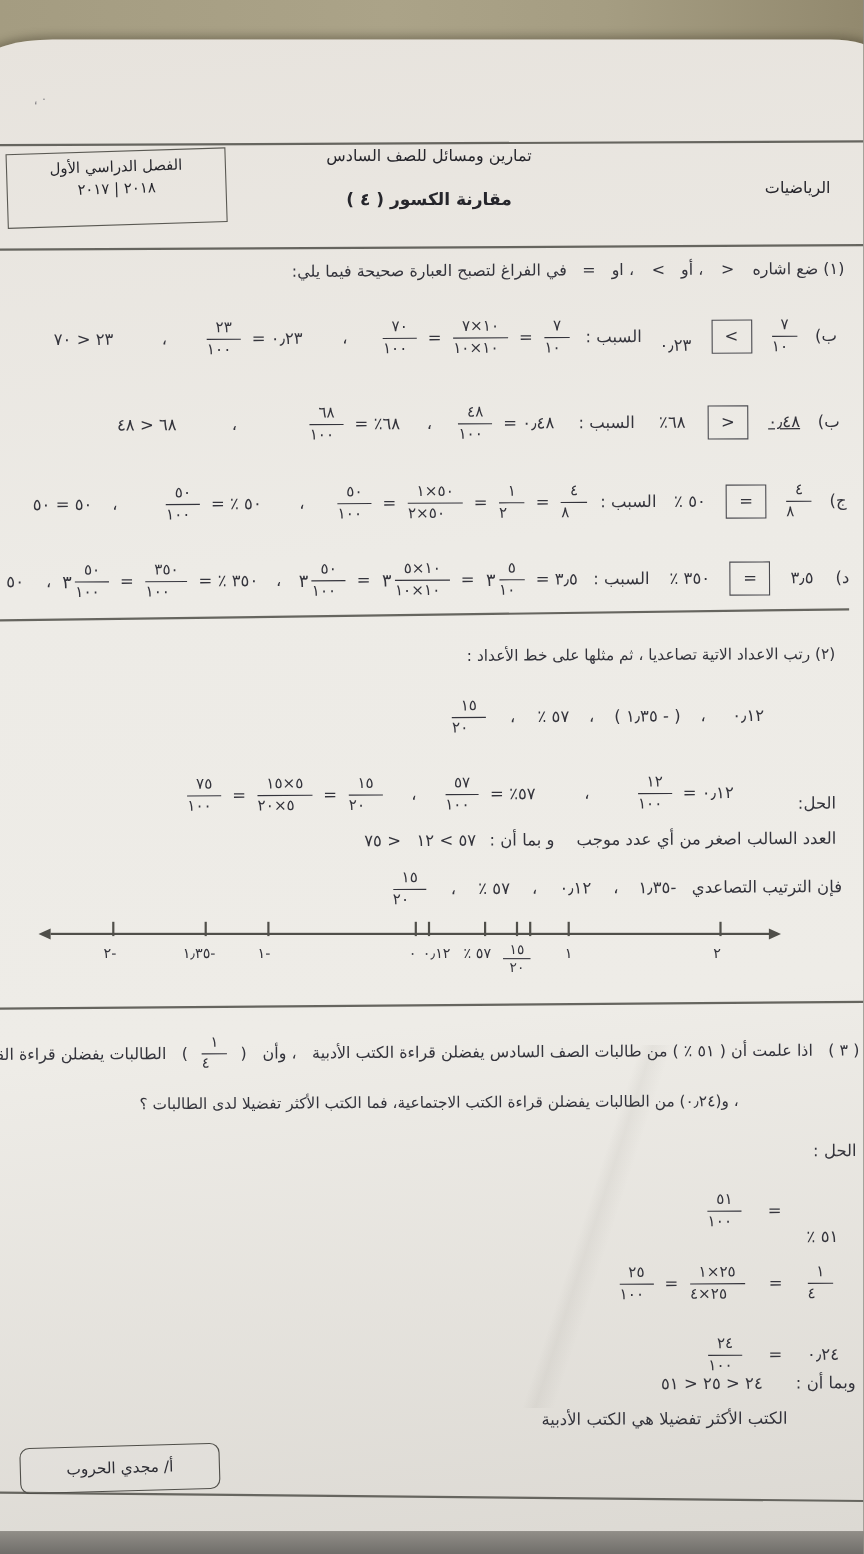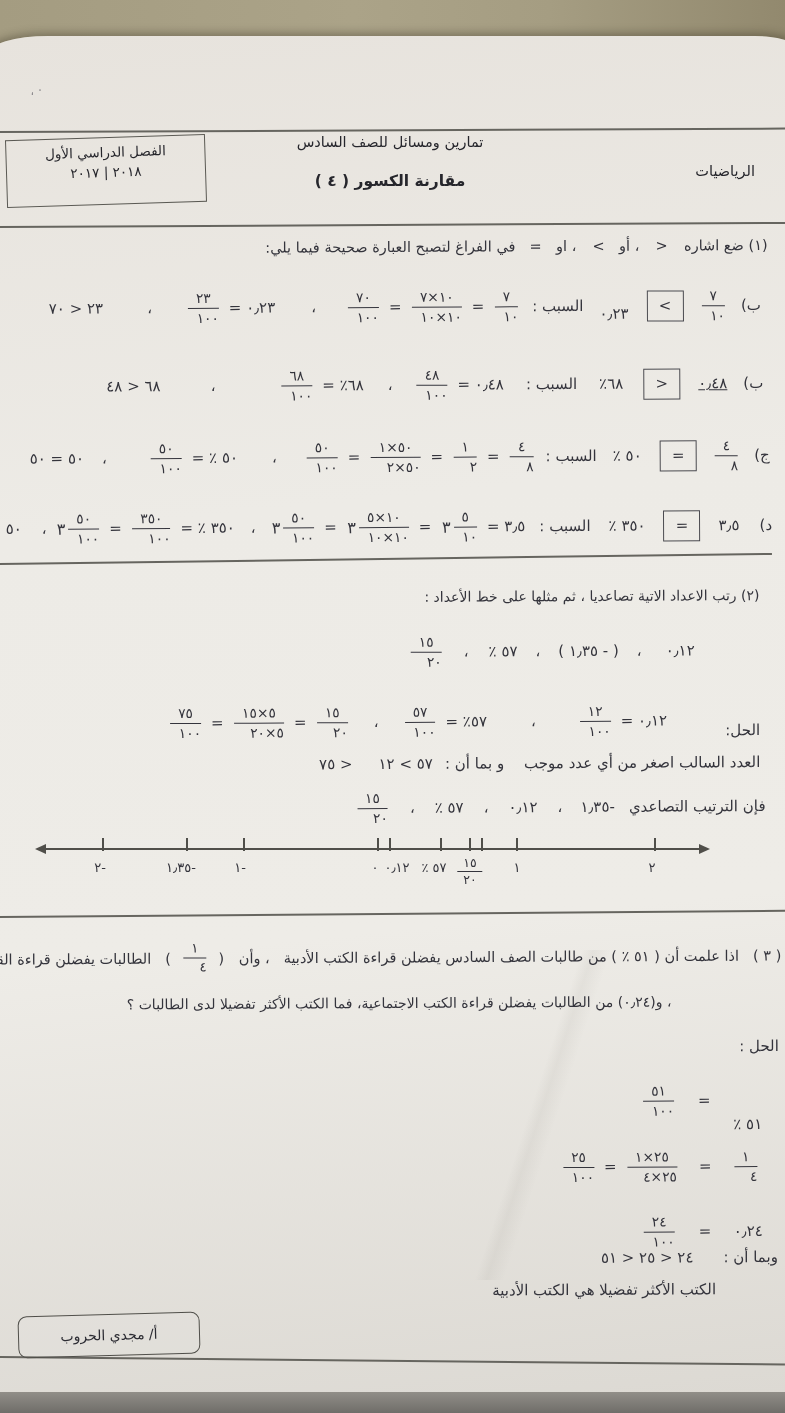--- a/index.html
+++ b/index.html
@@ -16,21 +16,21 @@
   .crease{position:absolute;left:300px;top:950px;width:480px;height:330px;pointer-events:none;
         background:linear-gradient(108deg,transparent 48%,rgba(60,55,45,.05) 50%,transparent 53%);}
   .rule{position:absolute;height:1.6px;background:#66655f;transform-origin:left center;}
   .line{position:absolute;display:flex;align-items:center;gap:10px;direction:ltr;
         transform:translateY(-50%);white-space:nowrap;color:#34343c;font-size:15px;}
   .ar{direction:rtl;unicode-bidi:isolate;}
   .mt{direction:ltr;unicode-bidi:isolate;letter-spacing:.5px;}
   .cm{direction:rtl;unicode-bidi:isolate;}
   .mx{display:inline-flex;align-items:center;gap:3px;}
   .wh{font-size:1.08em;}
-  .fr{display:inline-flex;flex-direction:column;align-items:flex-end;line-height:1.2;font-size:.92em;}
+  .fr{display:inline-flex;flex-direction:column;align-items:flex-start;line-height:1.2;font-size:.92em;}
   .fr .n{border-bottom:1.5px solid currentColor;padding:0 8px 1px;}
   .fr .d{padding-top:1px;}
   .bx{display:inline-flex;align-items:center;justify-content:center;min-width:35px;height:29px;
       border:1.5px solid #4b4b50;font-size:1em;}
   .h-center{position:absolute;left:230px;top:134px;width:320px;text-align:center;color:#26262c;}
   .h-series{font-size:14.5px;}
   .h-sheet{font-size:15.5px;font-weight:bold;margin-top:22px;}
   .h-subject{position:absolute;right:30px;top:163px;font-size:14.5px;color:#26262c;}
   .h-box{position:absolute;left:6px;top:137px;width:198px;height:66px;border:1.5px solid #5a5953;
         transform:rotate(-1.8deg);text-align:center;color:#26262c;}
@@ -303,21 +303,21 @@
         <span class="mx" style="margin-left: 34px;">
           <span class="fr">
             <span class="n mt">١٢</span>
             <span class="d mt">١٠٠</span>
           </span>
         </span>
         <span class="mt">= ٠٫١٢</span>
       </div>
       <div class="line" style="top: 764px; right: 25px;">
         <span class="mt">٧٥ &gt;</span>
-        <span class="mt" style="margin-left: 16px;">٥٧ &gt; ١٢</span>
+        <span class="mt" style="margin-left: 4px;">٥٧ &gt; ١٢</span>
         <span class="ar" style="margin-left: 2px;">و بما أن :</span>
         <span class="ar" style="margin-left: 10px;">العدد السالب اصغر من أي عدد موجب</span>
       </div>
       <div class="line" style="top: 808px; right: 20px;">
         <span class="mx">
           <span class="fr">
             <span class="n mt">١٥</span>
             <span class="d mt">٢٠</span>
           </span>
         </span>

